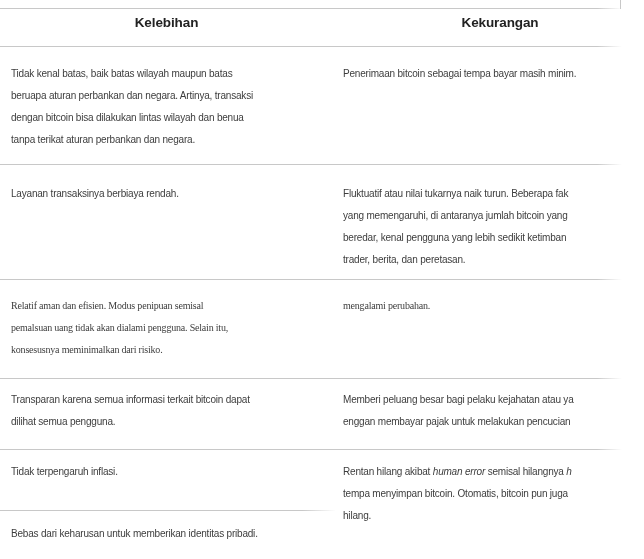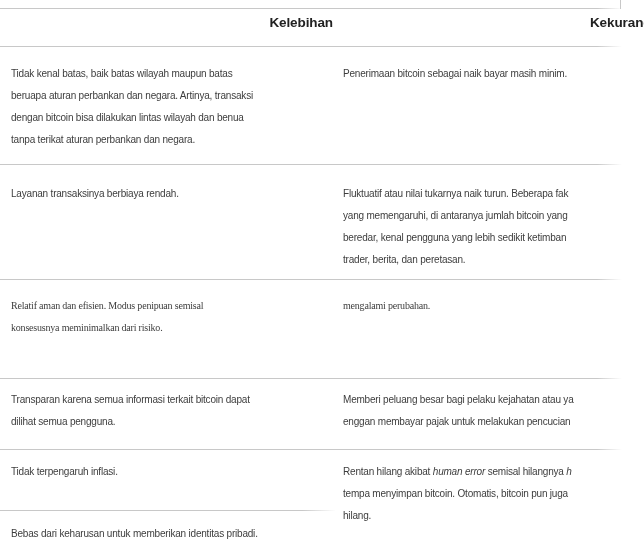--- a/index.html
+++ b/index.html
@@ -22,21 +22,21 @@
   }
   .hr-top{top:8px;}
   .hr-header{top:46px;}
   .hr-r1{top:164px;}
   .hr-r2{top:279px;}
   .hr-r3{top:378px;}
   .hr-r4{top:449px;}
   .hr-r5{top:510px;}
   .hcell{
     position:absolute;top:12px;height:22px;line-height:22px;
-    text-align:right;font-weight:bold;font-size:13.5px;
+    text-align:center;font-weight:bold;font-size:13.5px;
     color:var(--header_text,#222222);letter-spacing:-0.1px;
   }
   .hcell.left{left:0;width:333px;}
   .hcell.right{left:333px;width:334px;}
   .cell{
     position:absolute;
     font-size:10px;line-height:22px;letter-spacing:-0.2px;
     overflow:hidden;
   }
   .cell .line{white-space:pre;height:22px;}
@@ -58,37 +58,38 @@
   <div class="hcell right">Kekurangan</div>
   <div class="hr hr-header"></div>
 
   <div class="cell cl r1">
       <div class="line"><span>Tidak kenal batas, baik batas wilayah maupun batas</span></div>
       <div class="line"><span>beruapa aturan perbankan dan negara. Artinya, transaksi</span></div>
       <div class="line"><span>dengan bitcoin bisa dilakukan lintas wilayah dan benua</span></div>
       <div class="line"><span>tanpa terikat aturan perbankan dan negara.</span></div>
     </div>
   <div class="cell cr r1">
-      <div class="line"><span>Penerimaan bitcoin sebagai naik bayar masih minim.</span></div>
+      <div class="line"><span>Penerimaan bitcoin sebagai tempa bayar masih minim.</span></div>
     </div>
   <div class="hr hr-r1"></div>
 
   <div class="cell cl r2">
       <div class="line"><span>Layanan transaksinya berbiaya rendah.</span></div>
     </div>
   <div class="cell cr r2">
       <div class="line"><span>Fluktuatif atau nilai tukarnya naik turun. Beberapa fak</span></div>
       <div class="line"><span>yang memengaruhi, di antaranya jumlah bitcoin yang</span></div>
       <div class="line"><span>beredar, kenal pengguna yang lebih sedikit ketimban</span></div>
       <div class="line"><span>trader, berita, dan peretasan.</span></div>
     </div>
   <div class="hr hr-r2"></div>
 
   <div class="cell cl r3">
       <div class="line"><span>Relatif aman dan efisien. Modus penipuan semisal</span></div>
+      <div class="line"><span>pemalsuan uang tidak akan dialami pengguna. Selain itu,</span></div>
       <div class="line"><span>konsesusnya meminimalkan dari risiko.</span></div>
     </div>
   <div class="cell cr r3">
       <div class="line"><span>mengalami perubahan.</span></div>
     </div>
   <div class="hr hr-r3"></div>
 
   <div class="cell cl r4">
       <div class="line"><span>Transparan karena semua informasi terkait bitcoin dapat</span></div>
       <div class="line"><span>dilihat semua pengguna.</span></div>

